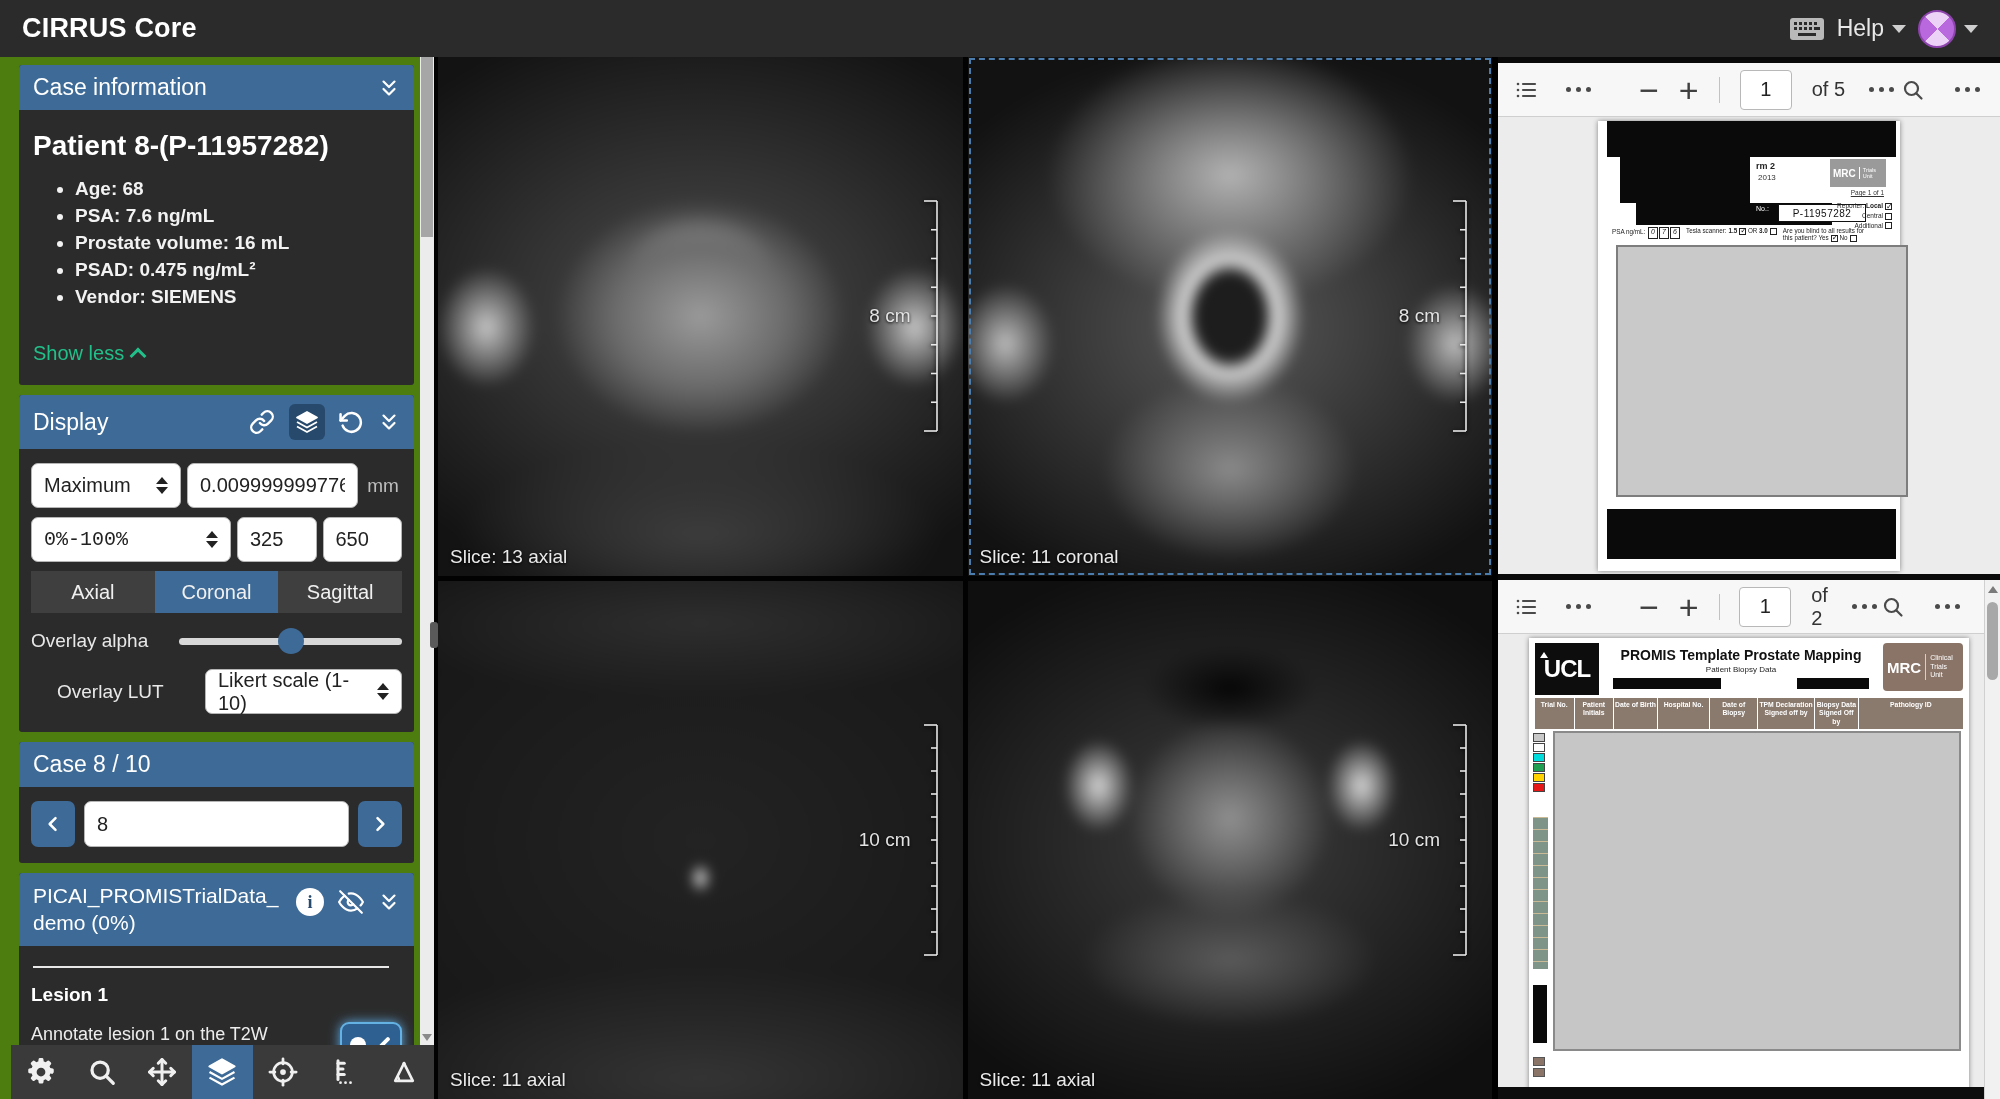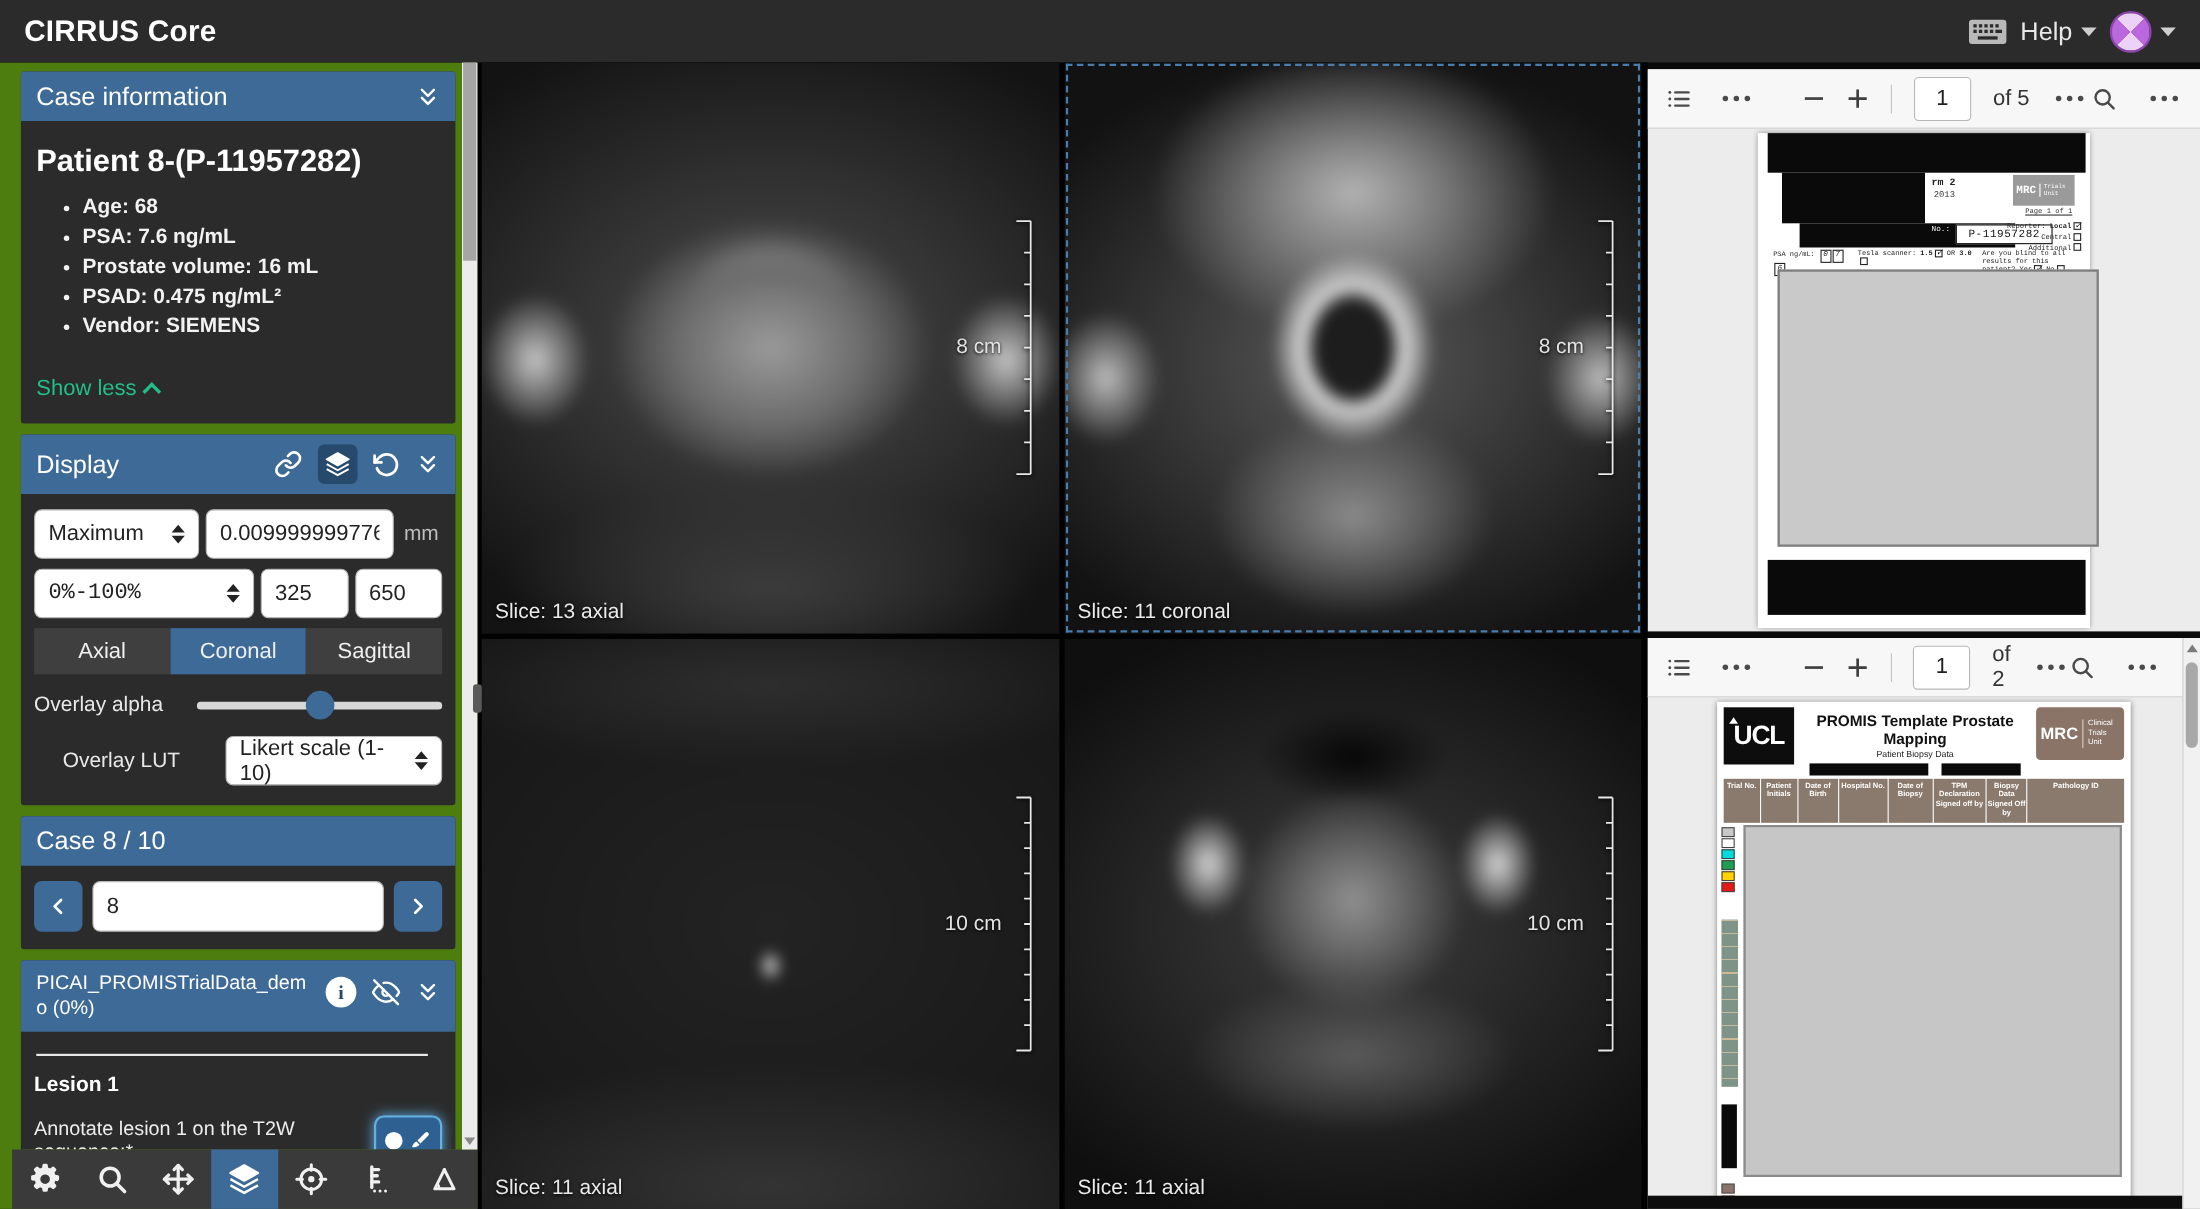--- a/index.html
+++ b/index.html
@@ -83,21 +83,21 @@
   .sel-lut { flex:1; margin-left:8px; }
 
   
   .case-nav { display:flex; align-items:center; gap:9px; }
   .nav-btn { width:44px; height:46px; flex:0 0 44px; background:#3d6a96; border:none; border-radius:7px;
              display:flex; align-items:center; justify-content:center; cursor:pointer; }
   .in-case { flex:1; height:46px; }
 
   
   .task-header { align-items:flex-start; }
-  .task-title { font-size:18px; line-height:1.3; max-width:250px; word-break:break-all; }
+  .task-title { font-size:21px; line-height:1.3; max-width:250px; word-break:break-all; }
   .info-circle { width:28px; height:28px; border-radius:50%; background:#fff; color:#27496b;
                  font-weight:700; font-size:18px; display:flex; align-items:center; justify-content:center; }
   .info-circle::after { content:"i"; font-family:"Liberation Serif","DejaVu Serif",serif; }
   .task-hr { border:none; border-top:2px solid #e8e8e8; margin:6px 2px 16px 2px; width:96%; }
   .lesion-heading { font-size:19px; font-weight:700; color:#fff; margin-bottom:16px; }
   .annotate-row { display:flex; align-items:center; justify-content:space-between; margin-bottom:16px; }
   .annotate-label, .field-label { font-size:18px; color:#ededed; }
   .annotate-btn { width:66px; height:46px; background:#2e6091; border:2px solid #64b2e4; border-radius:9px;
                   box-shadow:0 0 12px rgba(100,180,240,.95); display:flex; align-items:center;
                   justify-content:center; gap:6px; cursor:pointer; }
@@ -165,21 +165,21 @@
   .pm { font-size:34px; line-height:1; color:#3f3f3f; cursor:pointer; font-weight:400; }
   .vsep { width:1px; height:26px; background:#c2c2c2; }
   .page-input { width:52px; height:40px; border:1px solid #b8b8b8; border-radius:4px; text-align:center;
                 font-size:20px; color:#222; background:#fff; font-family:inherit; }
   .of-label { font-size:20px; color:#333; }
 
   .pdf-content { flex:1; display:flex; justify-content:center; overflow:hidden; min-height:0; }
   .doc-page { background:#fff; position:relative; box-shadow:0 0 5px rgba(0,0,0,.45); }
 
   
-  .doc-a { width:302px; height:450px; margin-top:4px;font-family:Liberation Mono, monospace; }
+  .doc-a { width:302px; height:450px; margin-top:4px; }
   .doc-a .band-top { position:absolute; top:0; left:9px; right:4px; height:36px; background:#0a0a0a; }
   .doc-a .redact1 { position:absolute; top:36px; left:22px; width:130px; height:46px; background:#0a0a0a; }
   .doc-a .redact2 { position:absolute; top:82px; left:38px; width:196px; height:22px; background:#0a0a0a; }
   .doc-a .f-title { position:absolute; top:40px; left:158px; font-size:9px; font-weight:700; color:#222; }
   .doc-a .f-year { position:absolute; top:52px; left:160px; font-size:8px; color:#333; }
   .doc-a .trial-lbl { position:absolute; top:84px; left:158px; font-size:7px; color:#fff; }
   .doc-a .pid-box { position:absolute; top:83px; left:180px; width:88px; height:18px; background:#fff;
                     border:1px solid #111; display:flex; align-items:center; justify-content:center;
                     font-size:10px; color:#111; letter-spacing:.5px; }
   .doc-a .mrc-box { position:absolute; top:38px; right:14px; width:56px; height:28px; background:#9a9a9a;
@@ -193,21 +193,21 @@
   .doc-a .gray-box { position:absolute; top:124px; left:18px; width:292px; height:252px;
                      background:#c9c9c9; border:2px solid #7d7d7d; }
   .doc-a .band-bot { position:absolute; top:388px; left:9px; right:4px; height:50px; background:#0a0a0a; }
   .cb { display:inline-block; width:7px; height:7px; border:1px solid #222; background:#fff;
         vertical-align:middle; margin-left:2px; position:relative; }
   .cb.checked::after { content:"✓"; position:absolute; top:-3px; left:0; font-size:8px; color:#111; }
   .digit-box { display:inline-block; width:10px; height:12px; border:1px solid #222; font-size:7px;
                text-align:center; margin-left:1px; background:#fff; }
 
   
-  .doc-b { width:376px; height:460px; margin-top:4px; }
+  .doc-b { width:440px; height:460px; margin-top:4px; }
   .doc-b .hdr { display:flex; padding:5px 6px 0 6px; gap:6px; }
   .ucl-box { width:64px; height:52px; background:#0d0d0d; color:#fff; display:flex; align-items:center;
              justify-content:center; font-size:24px; font-weight:700; letter-spacing:-1px; position:relative; }
   .ucl-box::before { content:""; position:absolute; left:5px; top:9px; width:0; height:0;
              border-left:4px solid transparent; border-right:4px solid transparent; border-bottom:6px solid #fff; }
   .doc-b .hmid { flex:1; text-align:center; }
   .doc-b .htitle { font-size:14px; font-weight:700; color:#111; margin-top:4px; }
   .doc-b .hsub { font-size:8px; color:#222; margin-top:2px; }
   .doc-b .hbars { display:flex; justify-content:space-between; margin-top:4px; padding:0 8px; }
   .doc-b .hbars i { display:block; height:11px; background:#0a0a0a; }

